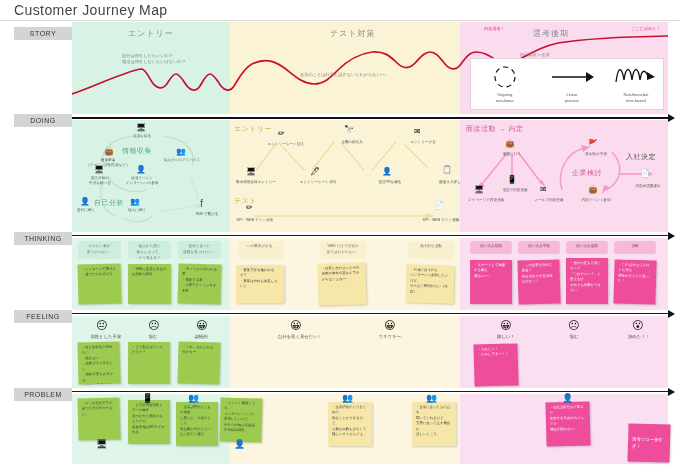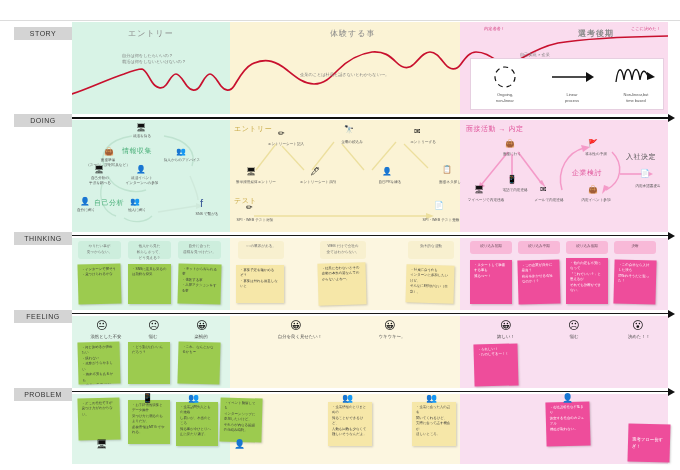--- a/index.html
+++ b/index.html
@@ -102,20 +102,21 @@
   .hdrnote.pink{background:#f8b9d8;color:#6a4a5a;}
 
   .face{position:absolute;font-size:11px;line-height:1;color:#111;}
   .facelabel{position:absolute;font-size:4.4px;color:#444;white-space:nowrap;text-align:center;}
 </style>
 </head>
 <body>
 
 <div id="board">
 
+  <div class="title">Customer Journey Map</div>
   <div class="title-rule"></div>
 
   <div class="band c0" style="left:72px;top:22px;width:158px;height:92px;"></div>
   <div class="band c1" style="left:230px;top:22px;width:230px;height:92px;"></div>
   <div class="band c2" style="left:460px;top:22px;width:208px;height:92px;"></div>
 
   <div class="band c0" style="left:72px;top:120px;width:158px;height:112px;"></div>
   <div class="band c1" style="left:230px;top:120px;width:230px;height:112px;"></div>
   <div class="band c2" style="left:460px;top:120px;width:208px;height:112px;"></div>
 
@@ -140,22 +141,22 @@
   <div class="sep" style="top:117px;"></div>
   <div class="sep-arrow" style="left:668px;top:114px;"></div>
   <div class="sep thin" style="top:235px;"></div>
   <div class="sep-arrow" style="left:668px;top:232px;"></div>
   <div class="sep thin" style="top:313px;"></div>
   <div class="sep-arrow" style="left:668px;top:310px;"></div>
   <div class="sep thin" style="top:391px;"></div>
   <div class="sep-arrow" style="left:668px;top:388px;"></div>
 
   <div class="phase" style="left:128px;top:28px;">エントリー</div>
-  <div class="phase" style="left:330px;top:28px;">体験する事</div>
-  <div class="phase" style="left:578px;top:28px;font-weight:bold;">選考後期</div>
+  <div class="phase" style="left:330px;top:28px;">テスト対策</div>
+  <div class="phase" style="left:533px;top:28px;">選考後期</div>
 
   <svg class="story-svg" width="596" height="92" viewBox="0 0 596 92">
     <path d="M0,72 C18,66 34,58 52,52 C60,49 66,47 70,47
              C74,48 76,54 80,60 C84,66 90,68 94,63 C98,58 100,52 104,52
              C108,52 111,59 115,64 C119,69 124,70 128,64 C132,58 134,52 138,52
              C142,52 145,59 149,64 C153,69 158,70 162,64 C167,56 172,46 180,42
              C195,35 205,40 215,48 C225,56 232,62 242,62
              C252,62 258,56 266,48 C276,38 286,32 300,30
              C312,29 318,34 324,40 C330,46 336,48 342,42
              C348,36 352,30 358,30 C364,30 368,36 373,42

